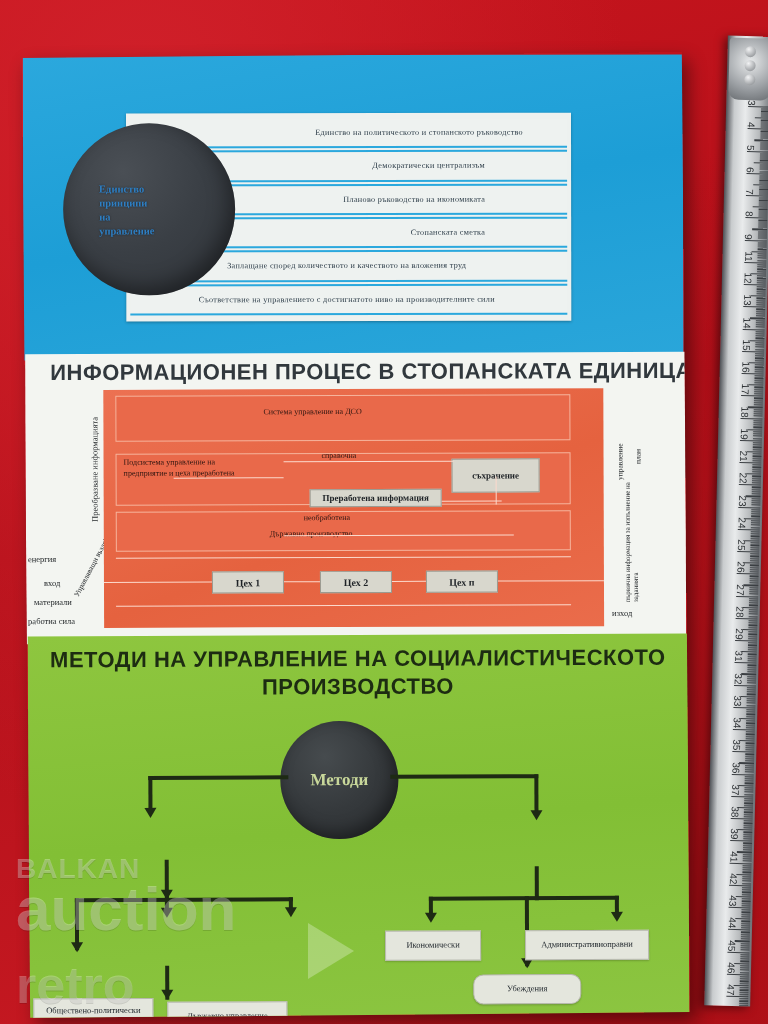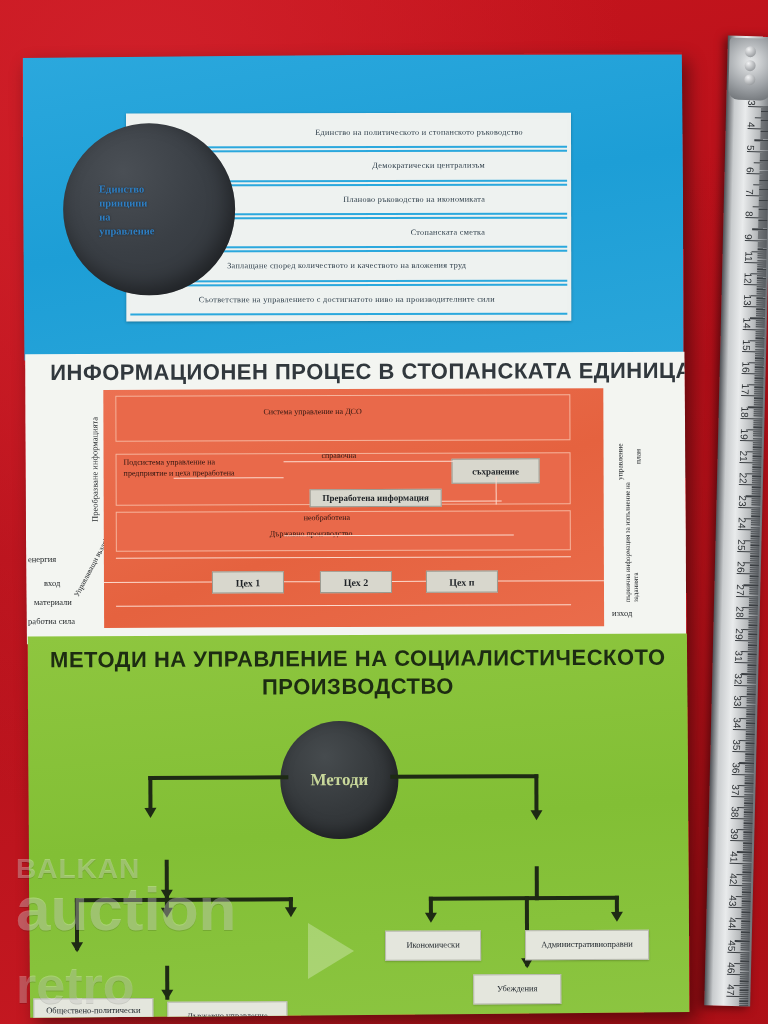--- a/index.html
+++ b/index.html
@@ -315,21 +315,21 @@
     <div class="orange-canvas">
 
       <div class="oband" style="left:12px; top:6px; width:455px; height:46px;"></div>
       <div class="olabel" style="left:160px; top:18px;">Система управление на ДСО</div>
 
       <div class="oband" style="left:12px; top:64px; width:455px; height:52px;"></div>
       <div class="olabel" style="left:20px; top:68px; width:120px; white-space:normal; line-height:1.35;">Подсистема управление на предприятие и цеха преработена</div>
 
       <div class="olabel" style="left:218px; top:62px;">справочна</div>
 
-      <div class="obox" style="left:348px; top:70px; width:88px; height:25px;">съхранение</div>
+      <div class="obox" style="left:348px; top:70px; width:88px; height:34px;">съхранение</div>
 
       <div class="obox" style="left:206px; top:100px; width:132px; height:18px;">Преработена информация</div>
 
       <div class="oband" style="left:12px; top:122px; width:455px; height:40px;"></div>
       <div class="olabel" style="left:200px; top:124px;">необработена</div>
       <div class="olabel" style="left:166px; top:140px;">Държавно производство</div>
 
       <div class="oline" style="left:70px; top:88px; width:110px; height:1.4px;"></div>
       <div class="oline" style="left:180px; top:72px; width:170px; height:1.4px;"></div>
       <div class="oline" style="left:392px; top:88px; width:1.4px; height:28px;"></div>
@@ -386,21 +386,21 @@
     <div class="gline" style="left:400px; top:262px; width:190px; height:4px;"></div>
     <div class="gline" style="left:400px; top:262px; width:4px; height:22px;"></div>
     <div class="gline" style="left:586px; top:262px; width:4px; height:22px;"></div>
     <div class="gline" style="left:496px; top:262px; width:4px; height:70px;"></div>
     <div class="garrow" style="left:396px; top:278px;"></div>
     <div class="garrow" style="left:582px; top:278px;"></div>
     <div class="garrow" style="left:492px; top:324px;"></div>
 
     <div class="gbox" style="left:356px; top:296px; width:96px; height:30px;">Икономически</div>
     <div class="gbox" style="left:496px; top:296px; width:124px; height:30px;">Административноправни</div>
-    <div class="gbox" style="left:444px; top:340px; width:88px; height:30px;">Убеждения</div>
+    <div class="gbox" style="left:444px; top:340px; width:108px; height:30px;border-radius:10px;">Убеждения</div>
   </div>
 </div>
 
 <div class="ruler">
   <div class="ruler-clip">
     <i style="top:8px;"></i>
       <i style="top:22px;"></i>
       <i style="top:36px;"></i>
   </div>
 <div class="tick" style="top: 70px; width: 22px;"></div>

